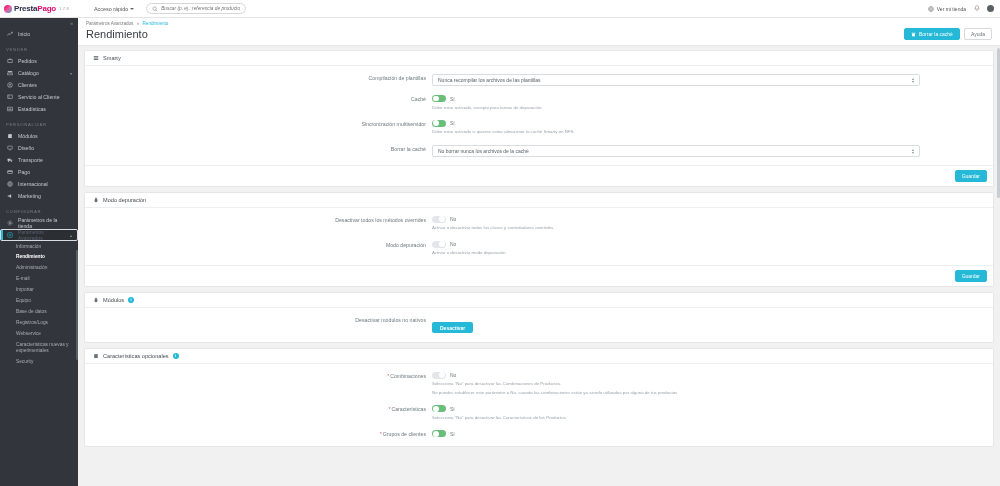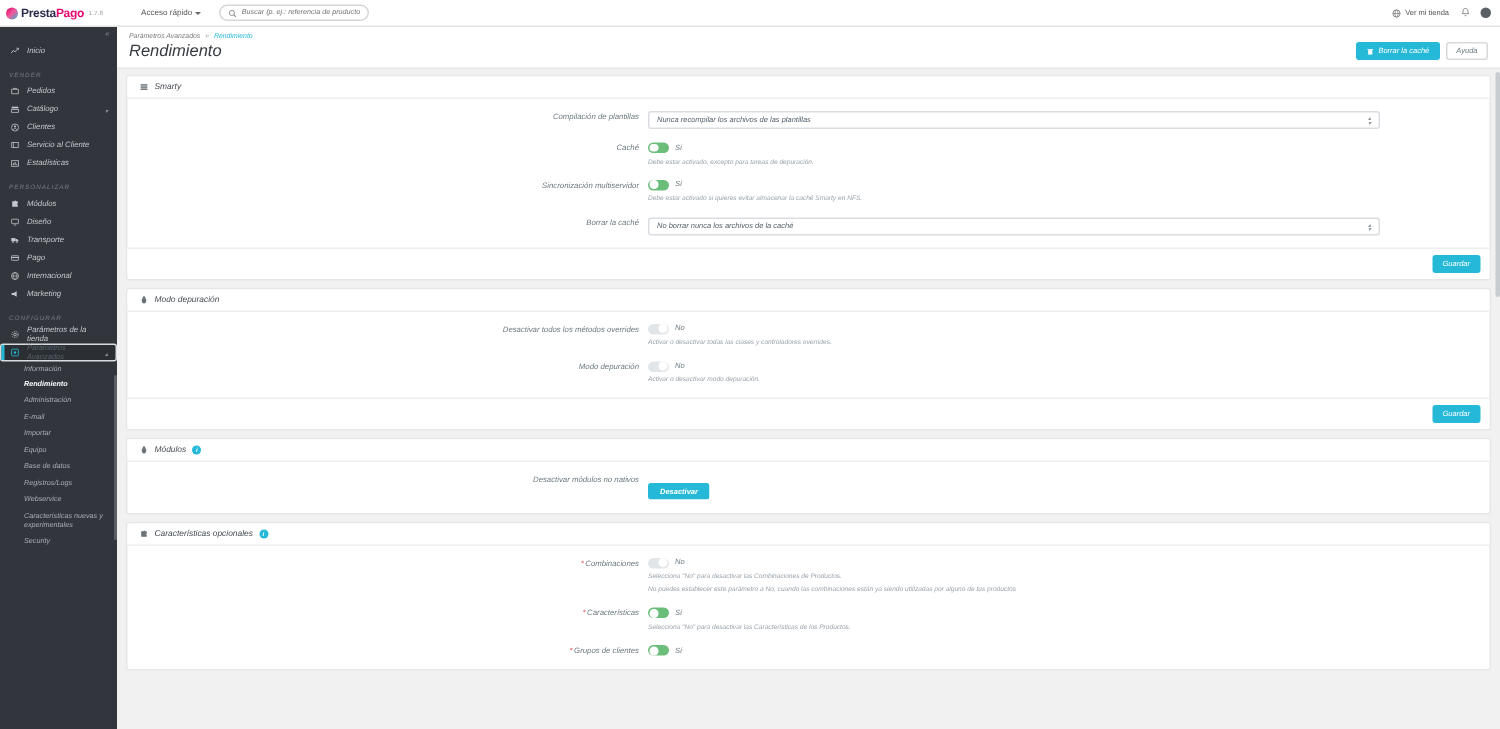--- a/index.html
+++ b/index.html
@@ -43,21 +43,21 @@
     border: 0; outline: 0; font-size: 4.8px; color: #a9a9a9;
     font-style: italic; width: 100%; font-family: inherit; background: transparent;
   }
 
   .topright { margin-left: auto; display: flex; align-items: center; gap: 7px; padding-right: 6px; }
   .tr-item { display: flex; align-items: center; gap: 2px; font-size: 5px; color: #555; }
   .tr-ic { width: 7px; height: 7px; display: flex; align-items: center; justify-content: center; }
   .avatar { width: 7px; height: 7px; border-radius: 50%; background: #5b5f66; }
 
   
-  .shell { flex: 1; display: flex; min-height: 0; font-style: italic; }
+  .shell { flex: 1; display: flex; min-height: 0; }
 
   
   .sidebar {
     width: 78px; flex: 0 0 78px; background: #32363c; color: #aeb3bb;
     overflow: hidden; position: relative;
   }
   .collapse-row { height: 10px; display: flex; align-items: center; justify-content: flex-end; padding-right: 5px; }
   .collapse-row span { font-size: 5px; color: #8b9098; }
 
   .snav { display: flex; align-items: center; gap: 5px; height: 12px; padding: 0 6px; font-size: 5.2px; color: #c3c7cd; position: relative; }

